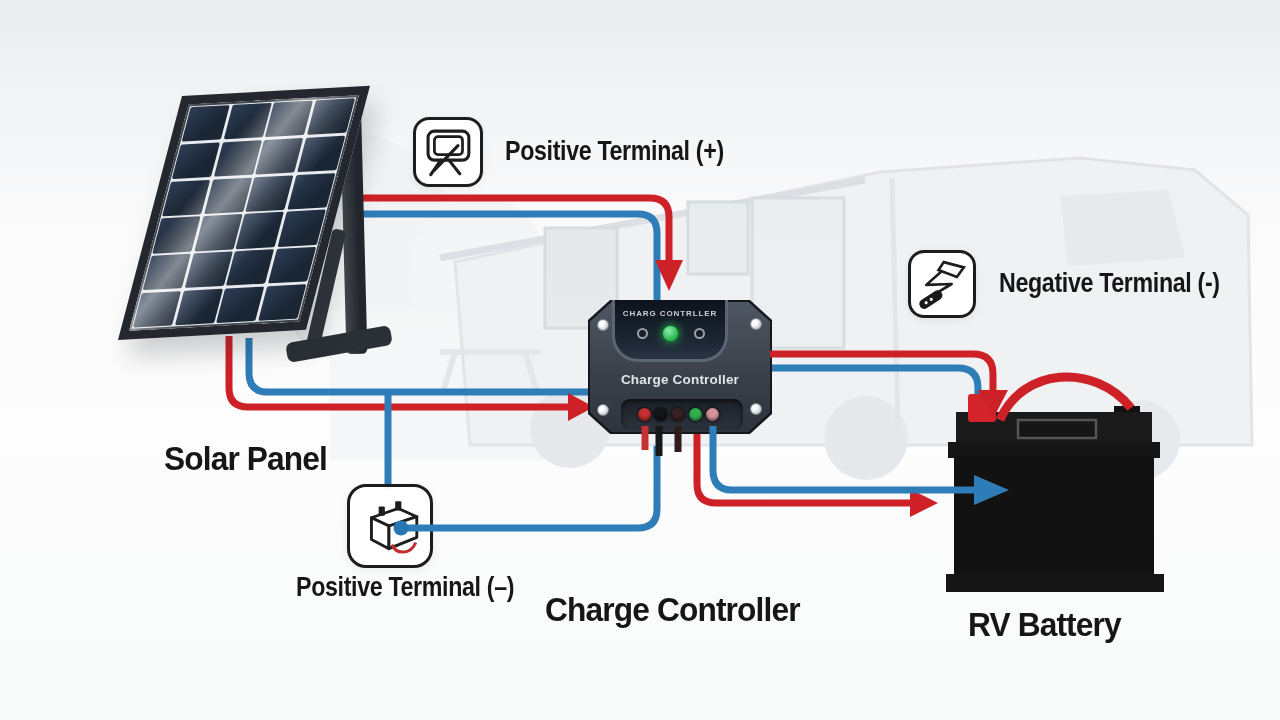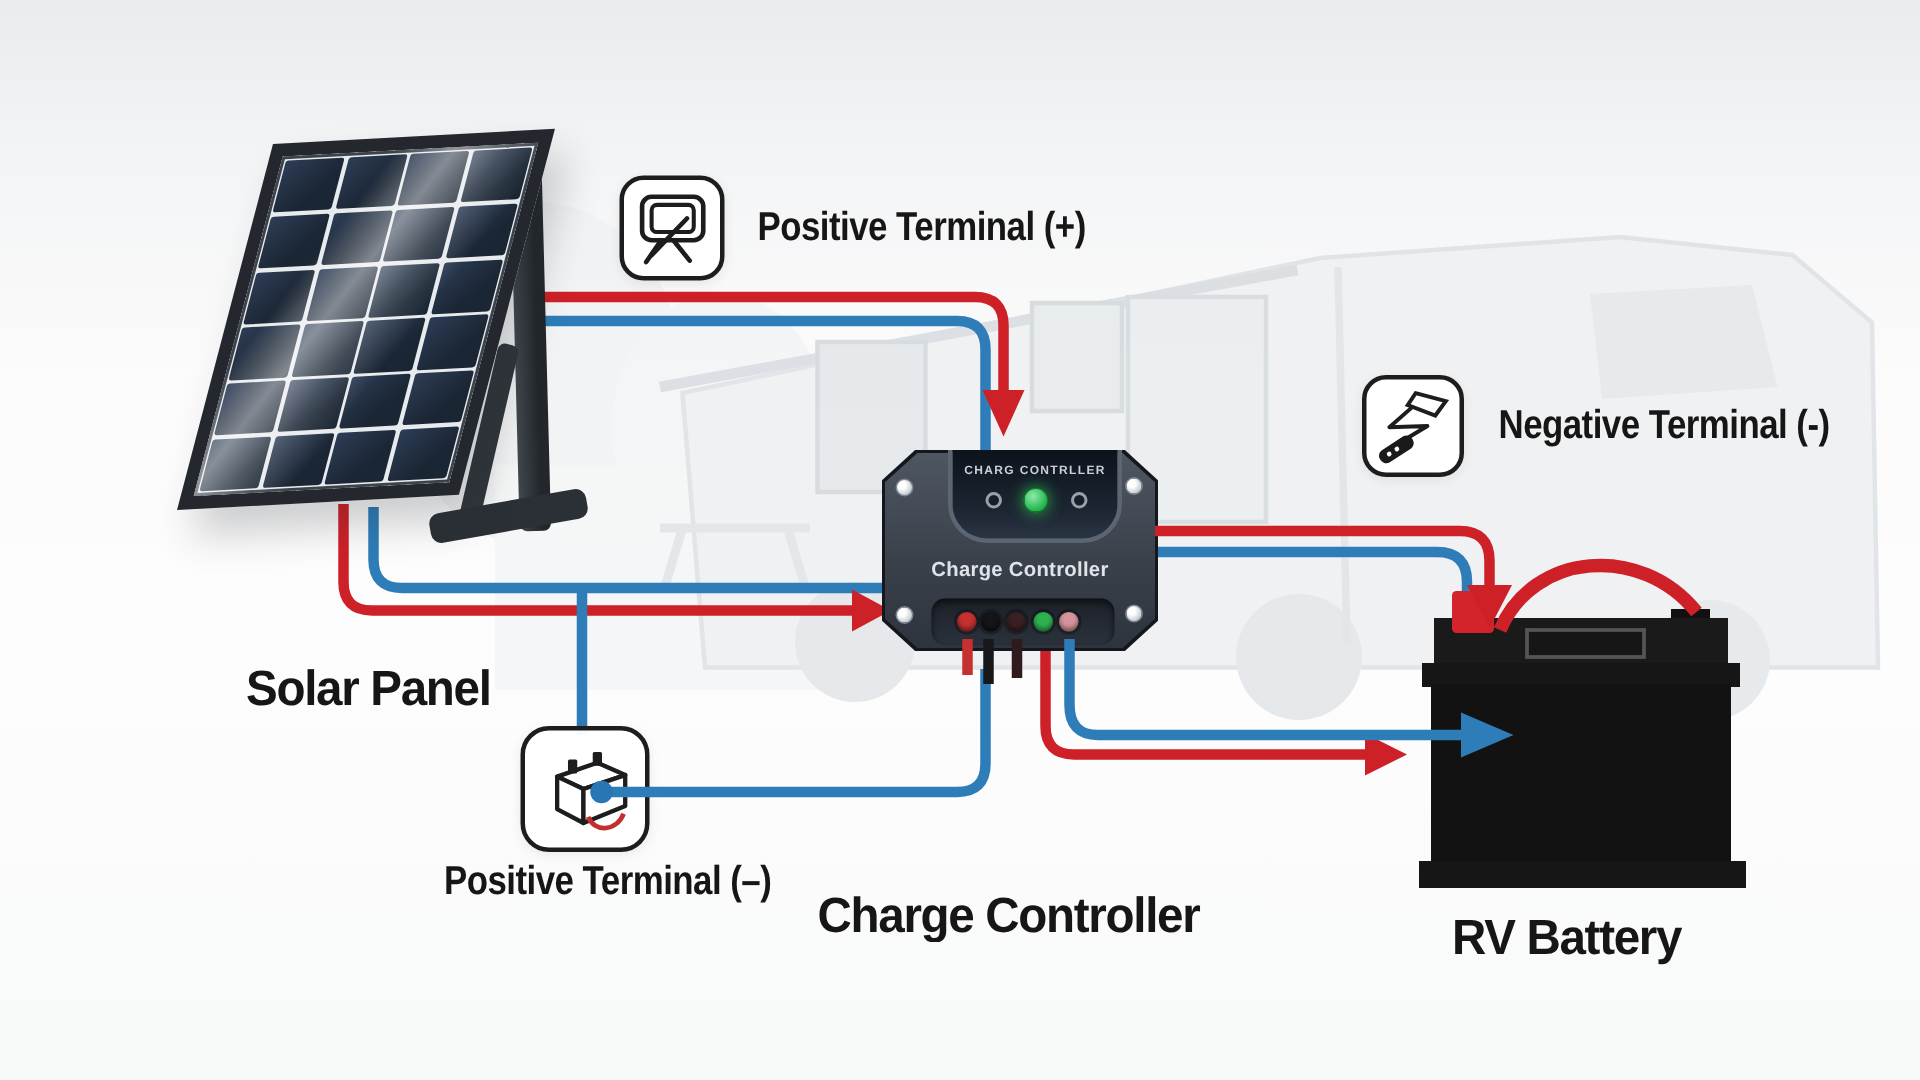--- a/index.html
+++ b/index.html
@@ -49,21 +49,21 @@
 
   
   .controller{position:absolute;left:588px;top:300px;width:184px;height:134px;z-index:5;}
   .ctrl-out{position:absolute;inset:0;background:#14181d;
     clip-path:polygon(12% 0,88% 0,100% 15%,100% 85%,88% 100%,12% 100%,0 85%,0 15%);}
   .ctrl-body{position:absolute;inset:2px;background:linear-gradient(180deg,#4e5661 0%,#3a414b 55%,#2e343d 100%);
     clip-path:polygon(12% 0,88% 0,100% 15%,100% 85%,88% 100%,12% 100%,0 85%,0 15%);}
   .screw{position:absolute;width:12px;height:12px;border-radius:50%;
     background:radial-gradient(circle at 35% 35%,#ffffff 25%,#c3cad1 75%);
     border:1px solid #7d858e;z-index:2;}
-  .ctrl-inset{position:absolute;left:44px;top:0;width:116px;height:62px;
+  .ctrl-inset{position:absolute;left:24px;top:0;width:116px;height:62px;
     background:linear-gradient(180deg,#0d131c 0%,#1d2633 70%,#2a3544 100%);
     border:3px solid #5c6673;border-top:none;border-radius:0 0 26px 26px;z-index:1;}
   .ctrl-toptext{margin-top:9px;text-align:center;font-size:8px;font-weight:700;
     color:#c9cfd7;letter-spacing:0.9px;}
   .leds{position:relative;margin-top:5px;height:22px;}
   .led-ring{position:absolute;top:5px;width:11px;height:11px;border-radius:50%;
     border:2px solid #98a0aa;background:#171e27;}
   .led-ring.l{left:22px;} .led-ring.r{left:79px;}
   .led-green{position:absolute;left:47px;top:2px;width:17px;height:17px;border-radius:50%;
     background:radial-gradient(circle at 38% 32%,#8ceaa8,#23b44d 70%);

